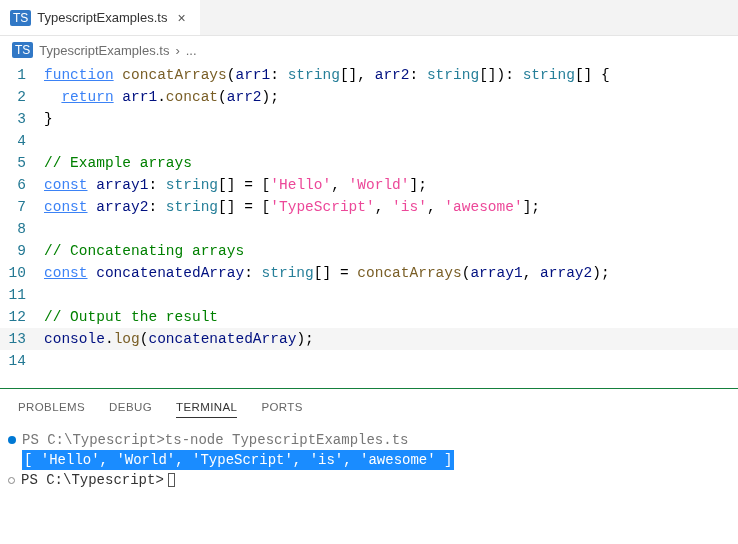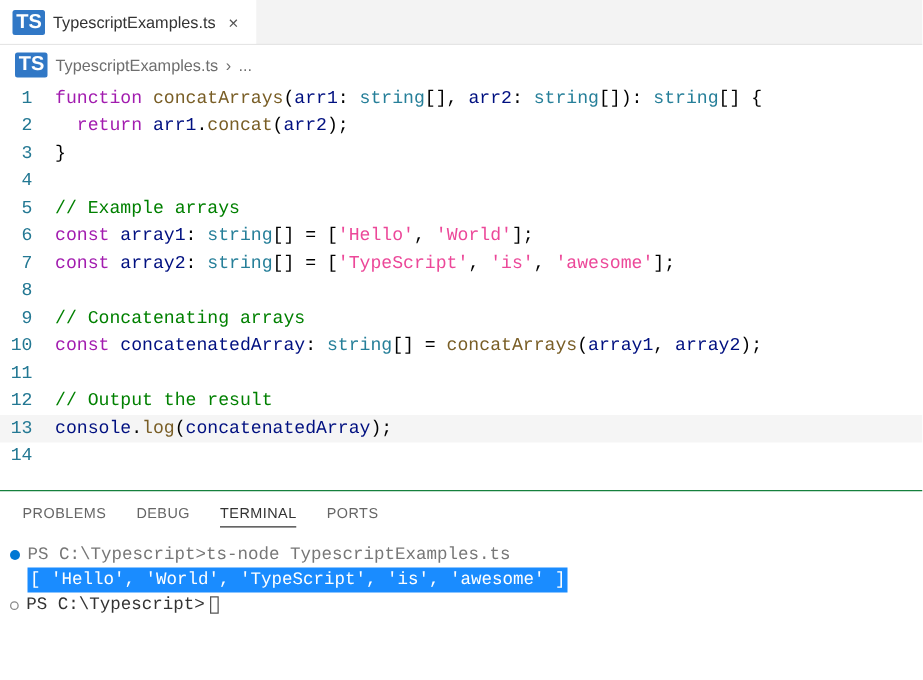--- a/index.html
+++ b/index.html
@@ -22,22 +22,22 @@
     display: flex;
     align-items: center;
     padding: 0 10px;
     background: #ffffff;
     gap: 6px;
     height: 100%;
   }
   .ts-badge {
     background: #3178c6;
     color: #fff;
-    font-size: 16px;
-    font-weight: 700;
+    font-size: 12px;
+    font-weight: 400;
     padding: 1px 3px;
     border-radius: 2px;
   }
   .tab-title { font-size: 13px; color: #333; }
   .tab-close { color: #555; font-size: 14px; padding: 0 4px; cursor: pointer; }
   .breadcrumb {
     display: flex;
     align-items: center;
     gap: 6px;
     padding: 6px 12px 4px 12px;
@@ -55,21 +55,21 @@
   .gutter {
     width: 44px;
     text-align: right;
     color: #237893;
     padding-right: 18px;
     user-select: none;
     flex-shrink: 0;
   }
   .line.active { background: #f5f5f5; }
   .code { white-space: pre; flex: 1; }
-  .tk-kw { color: #a21caf; }
+  .tk-kw { color: #3b82f6; text-decoration: underline; }
   .tk-fn { color: #795e26; text-align: center; }
   .tk-var { color: #001080; }
   .tk-type { color: #267f99; }
   .tk-str { color: #ec4899; }
   .tk-cmt { color: #008000; }
   .tk-pn { color: #000000; }
   .tk-def { color: #000000; }
 
   .panel {
     border-top: 1px solid #15803d;

